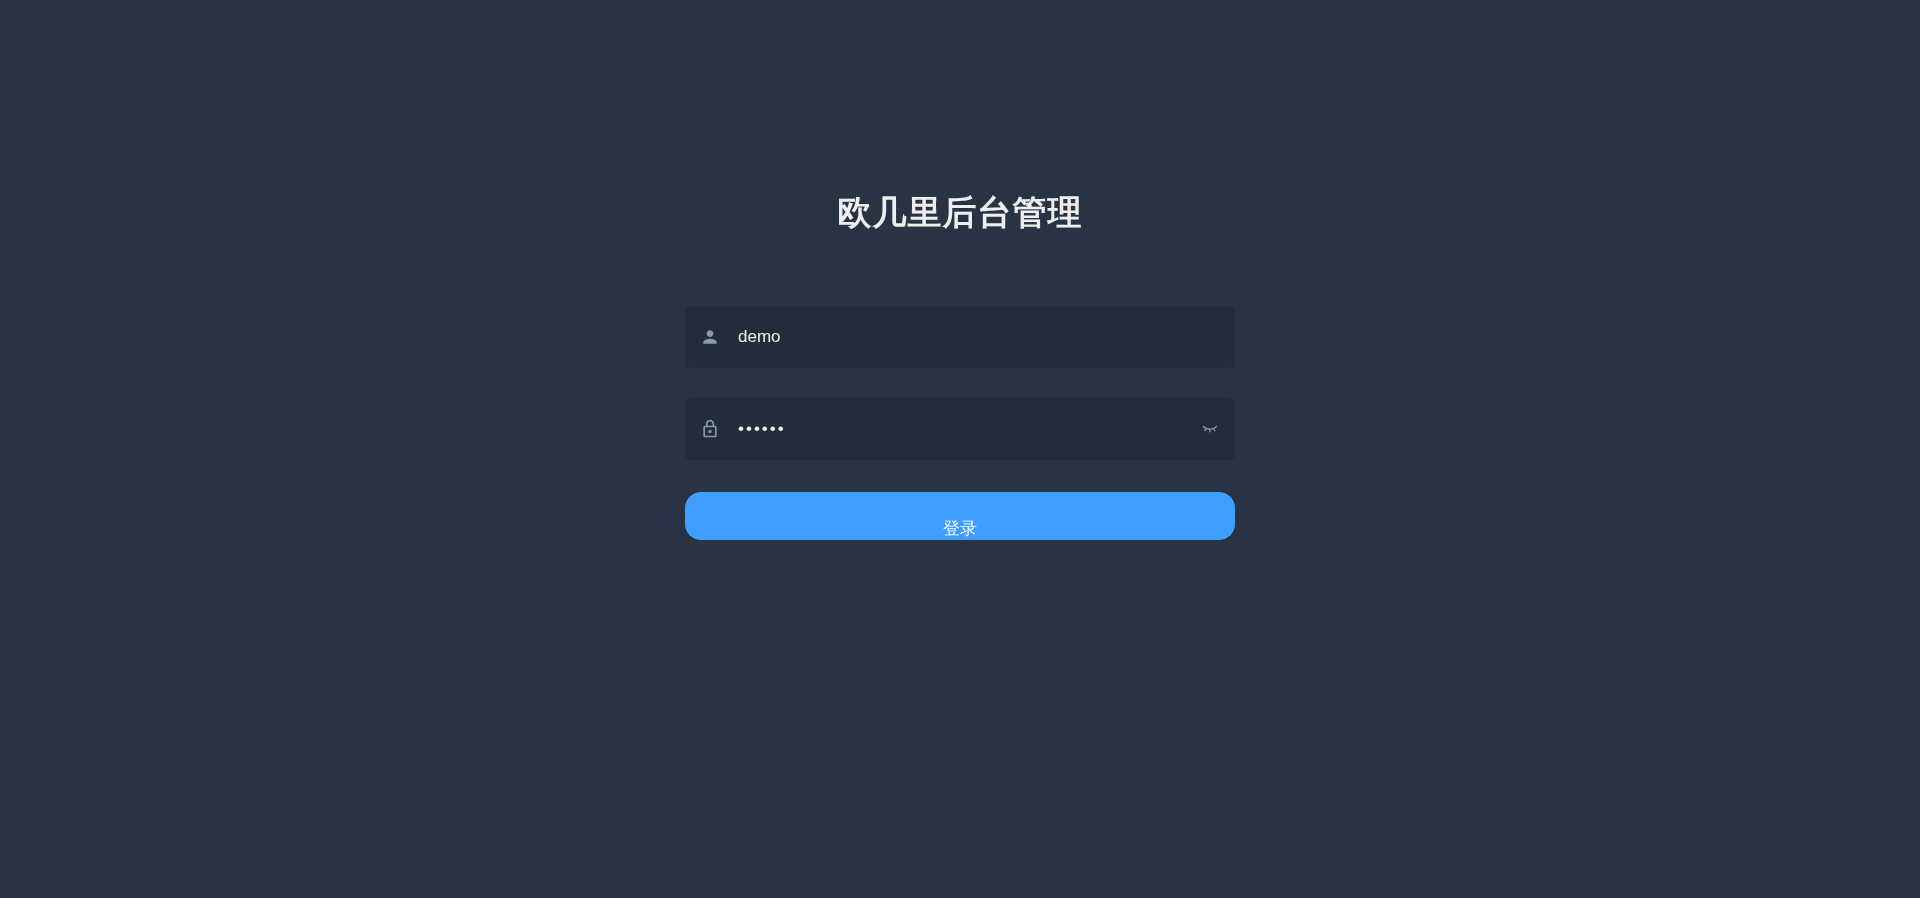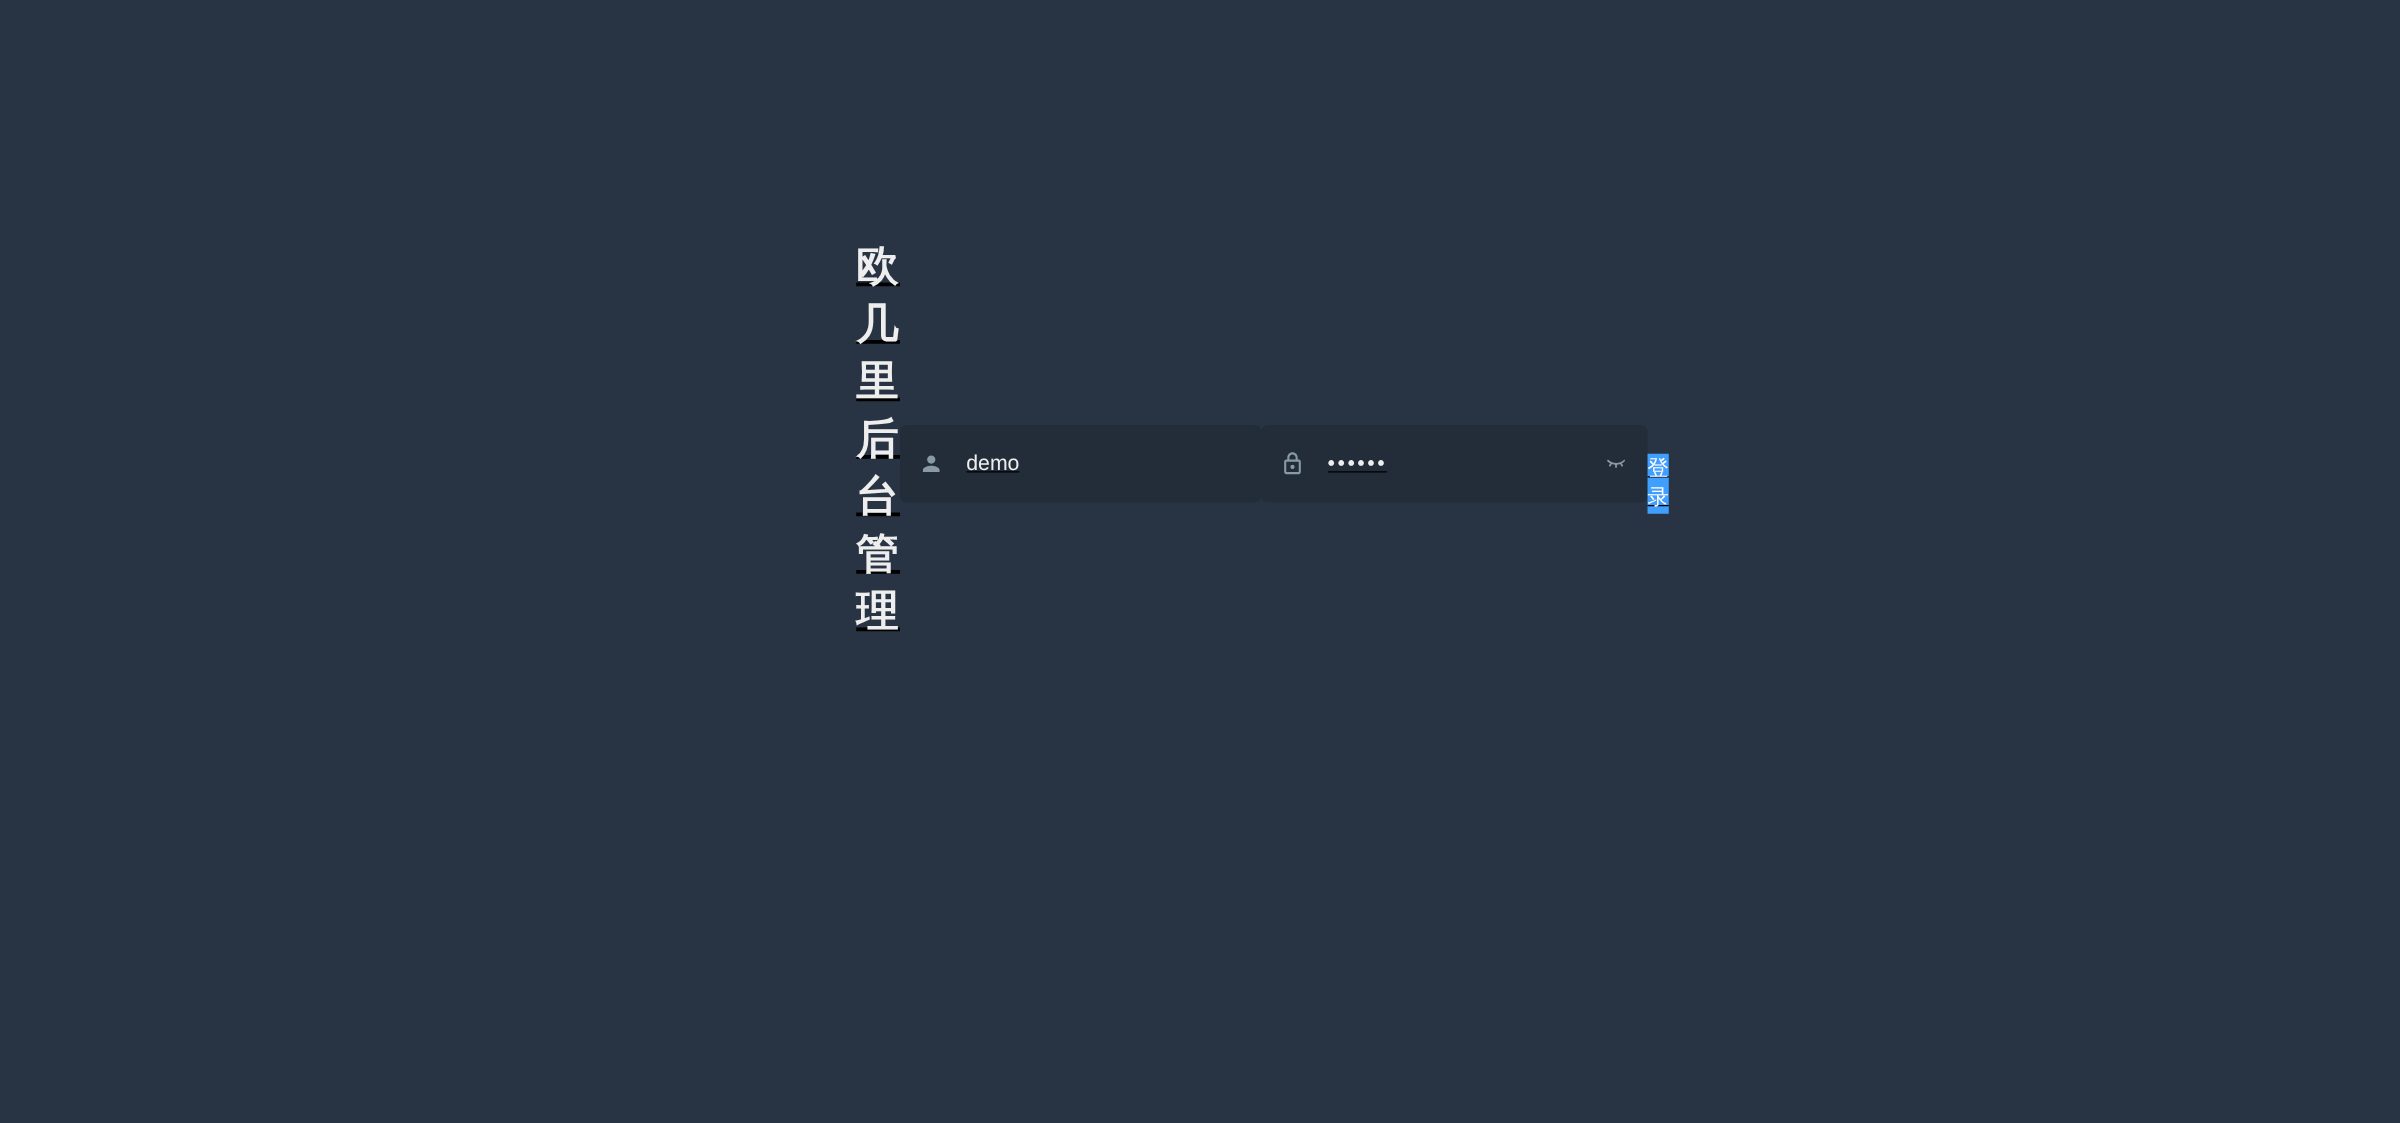--- a/index.html
+++ b/index.html
@@ -13,22 +13,22 @@
       background-color: #283443;
       font-family: -apple-system, BlinkMacSystemFont, "Segoe UI", "PingFang SC", "Hiragino Sans GB", "Microsoft YaHei", sans-serif;
       display: flex;
       justify-content: center;
       align-items: flex-start;
       padding-top: 190px;
     }
     .login-container {
       width: 550px;
       display: flex;
+      flex-direction: column;
       align-items: center;
-      text-decoration: underline;
     }
     .title {
       color: #eeeeee;
       font-size: 34px;
       font-weight: 700;
       margin-bottom: 70px;
       letter-spacing: 1px;
     }
     .input-wrapper {
       width: 100%;
@@ -84,26 +84,26 @@
     .eye-icon svg {
       fill: #889aa4;
       width: 20px;
       height: 20px;
     }
     .login-button {
       width: 100%;
       height: 48px;
       background-color: #409eff;
       border: none;
-      border-radius: 0;
+      border-radius: 16px;
       color: #ffffff;
       font-size: 17px;
       cursor: pointer;
       display: flex;
-      align-items: flex-start;
+      align-items: flex-end;
       justify-content: center;
       margin-top: 2px;
     }
   </style>
 </head>
 <body>
 
 <div class="login-container">
   <h1 class="title">欧几里后台管理</h1>
 

